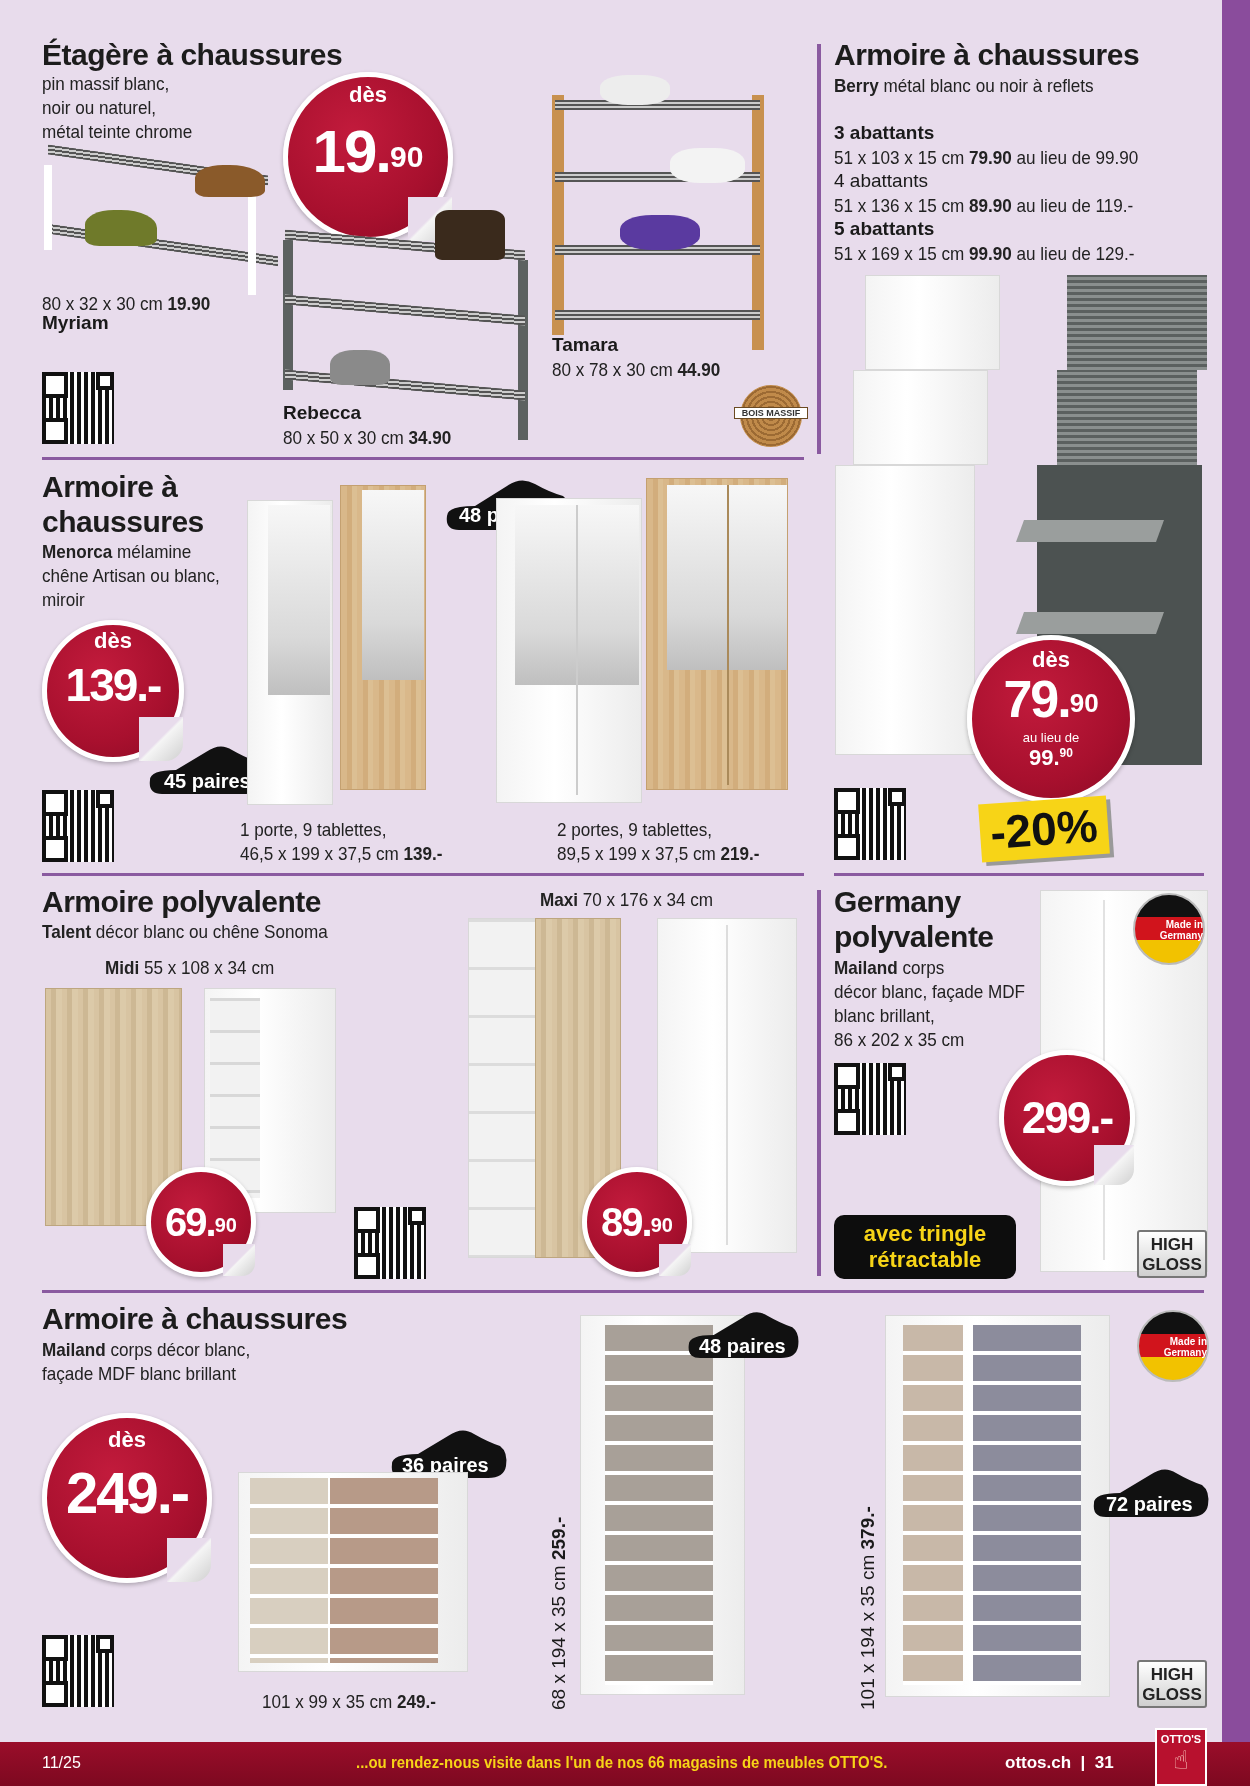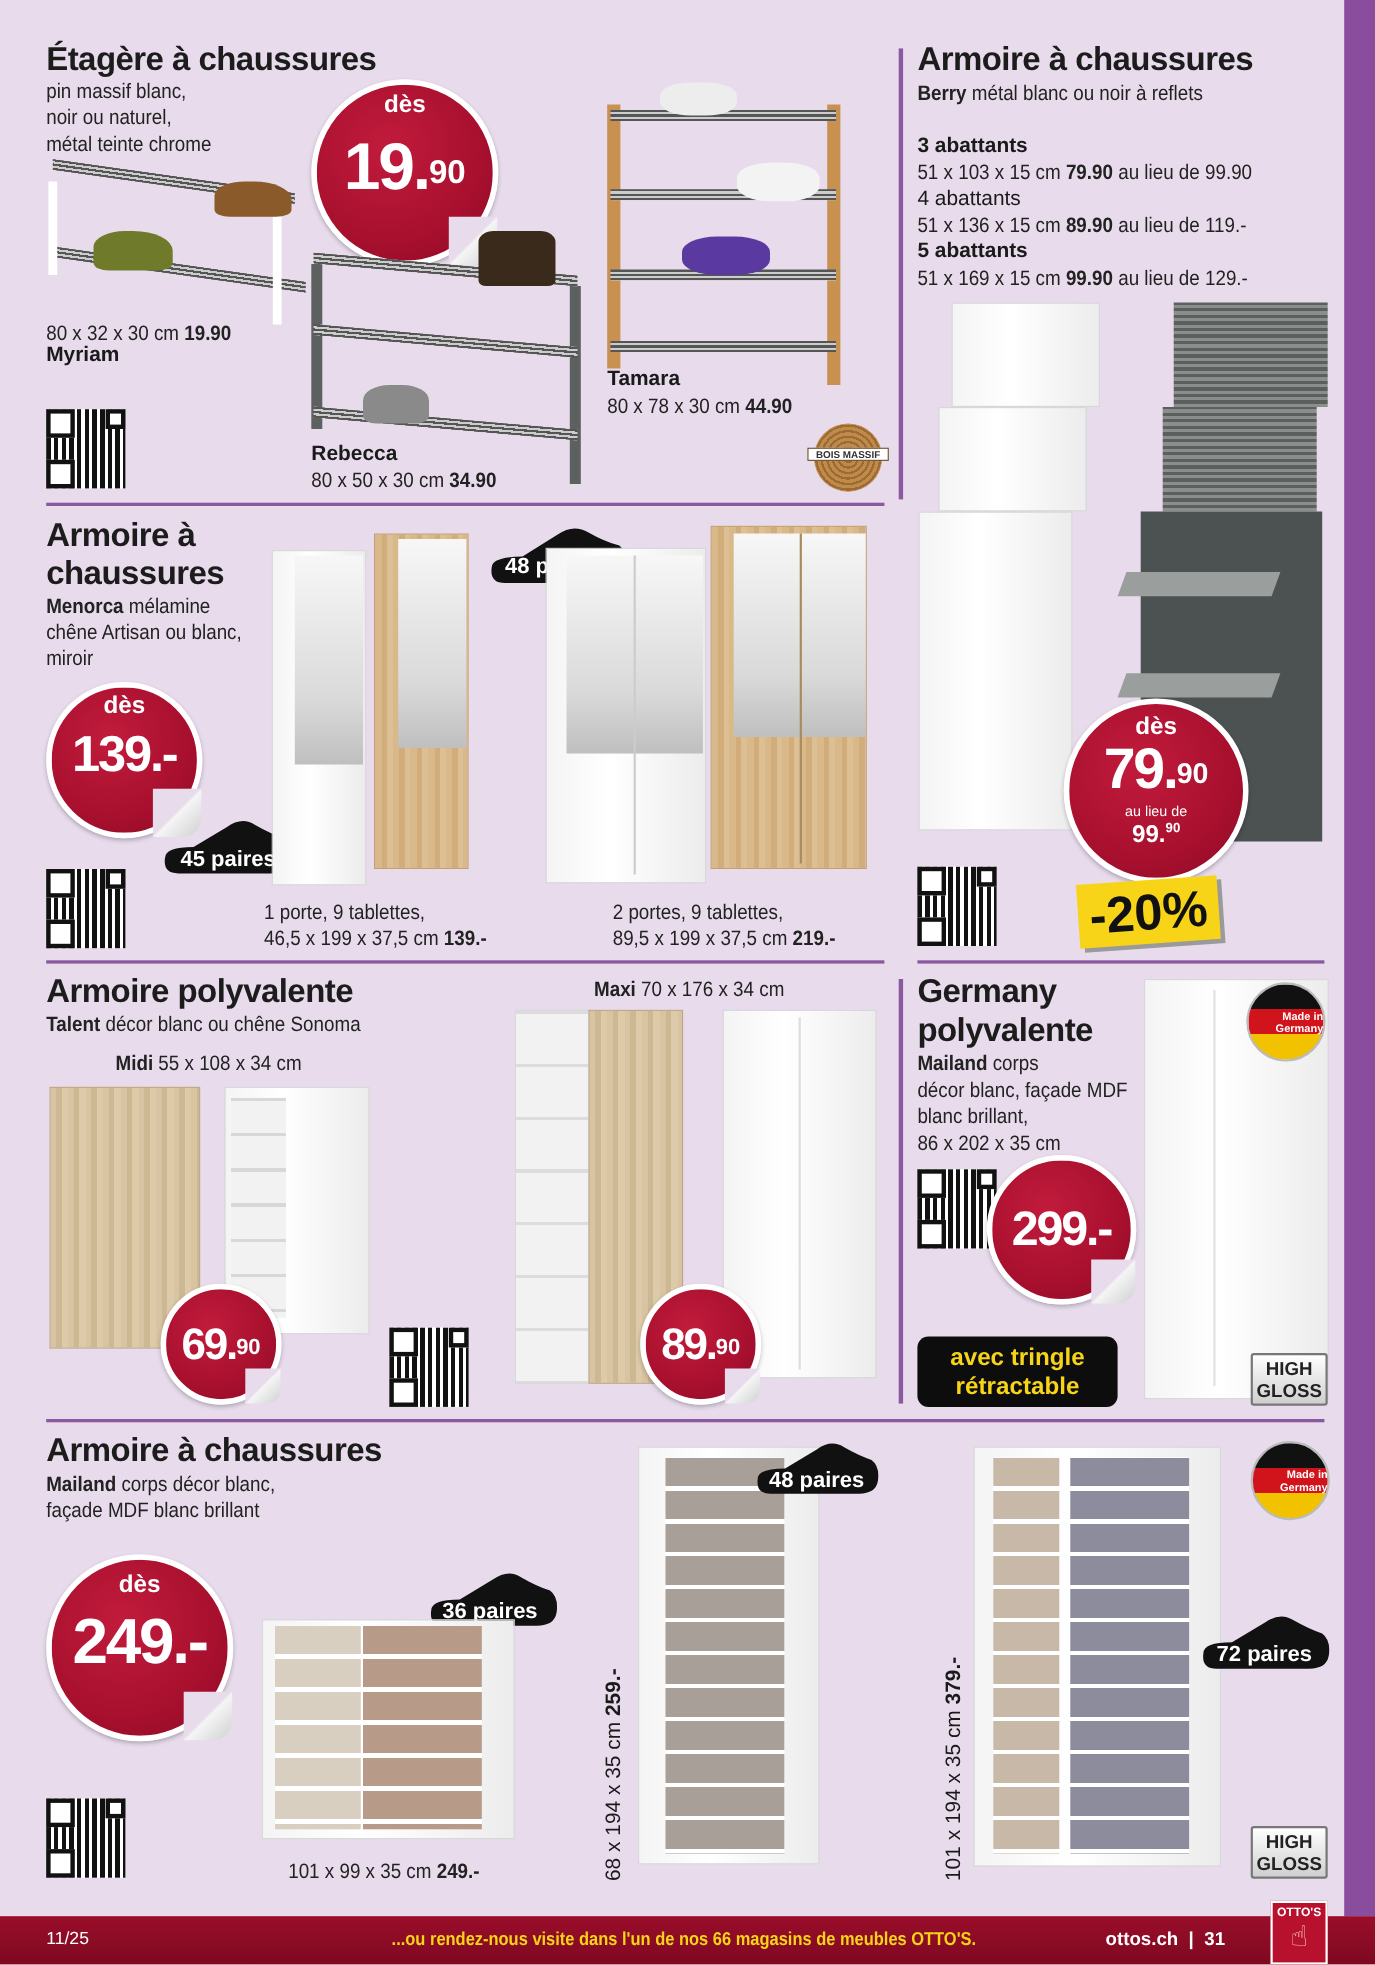--- a/index.html
+++ b/index.html
@@ -253,21 +253,21 @@
     </div>
 
   <div>
     <div class="cab-white" style="left:1040px;top:890px;width:168px;height:382px;"></div>
     <div class="abs" style="left:1103px;top:900px;width:2px;height:360px;background:#e2e2e2;"></div>
   </div>
   <div class="flag" style="left:1133px;top:893px;">
       <span>Made in Germany</span>
     </div>
 
-  <div class="burst" style="left:897px;top:1050px;width:136px;height:136px;text-align:center;">
+  <div class="burst" style="left:999px;top:1050px;width:136px;height:136px;text-align:center;">
     <span class="price" style="font-size:44px;line-height:126px;">299.-</span>
     <div class="curl" style="width:40px;height:40px;"></div>
   </div>
 
   <div class="blackpill" style="left:834px;top:1215px;width:182px;">
     <span style="display:block;">avec tringle</span>
     <span style="display:block;">rétractable</span>
   </div>
   <div class="hg" style="left:1137px;top:1230px;">
       <span style="display:block;">HIGH</span>

